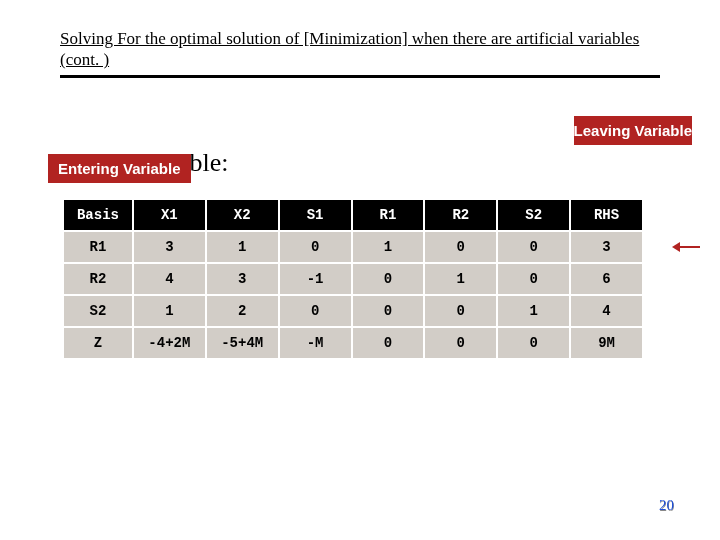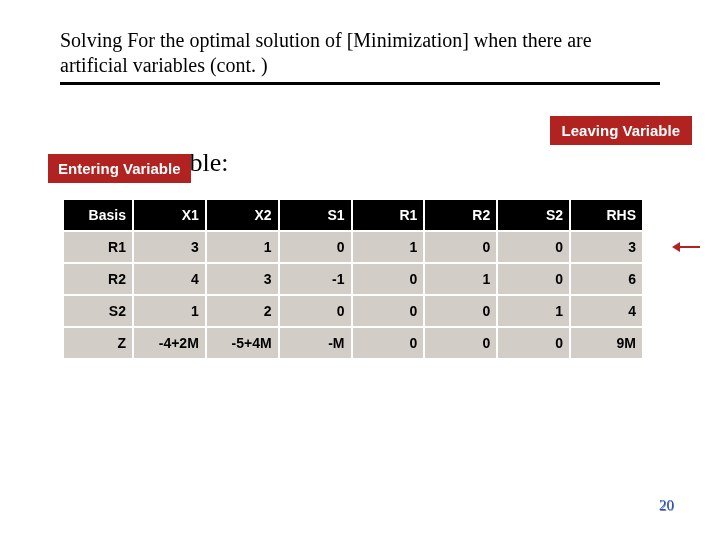--- a/index.html
+++ b/index.html
@@ -11,41 +11,42 @@
     position: relative;
     overflow: hidden;
   }
   .slide {
     width: 100%;
     height: 100%;
     padding: 28px 60px 20px 60px;
     position: relative;
   }
   .title {
-    font-size: 20px;
+    font-size: 17px;
     line-height: 1.25;
     color: #000;
     font-weight: normal;
     margin-bottom: 4px;
+    text-decoration: underline;
   }
   .title-underline {
     border-bottom: 3px solid #000;
     width: 100%;
     margin-bottom: 0;
   }
   .leaving-box {
     position: absolute;
     top: 116px;
     right: 28px;
     background: #b12321;
     color: #fff;
     font-family: Arial, sans-serif;
     font-size: 15px;
     font-weight: bold;
-    padding: 6px 12px;
+    padding: 6px 0;
   }
   .starting-line {
     position: absolute;
     top: 148px;
     left: 82px;
     font-size: 26px;
     color: #000;
     z-index: 1;
   }
   .bullet-dot {
@@ -80,22 +81,23 @@
   table {
     border-collapse: collapse;
     width: 100%;
     font-family: Arial, sans-serif;
     font-size: 14px;
     table-layout: fixed;
   }
   th, td {
     border: 2px solid #fff;
     padding: 7px 6px;
-    text-align: right;
+    text-align: center;
     vertical-align: middle;
+    font-family: Liberation Mono, monospace;
   }
   th {
     background: #000;
     color: #fff;
     font-weight: bold;
   }
   td {
     background: #d2cdc7;
     color: #000;
     font-weight: bold;

